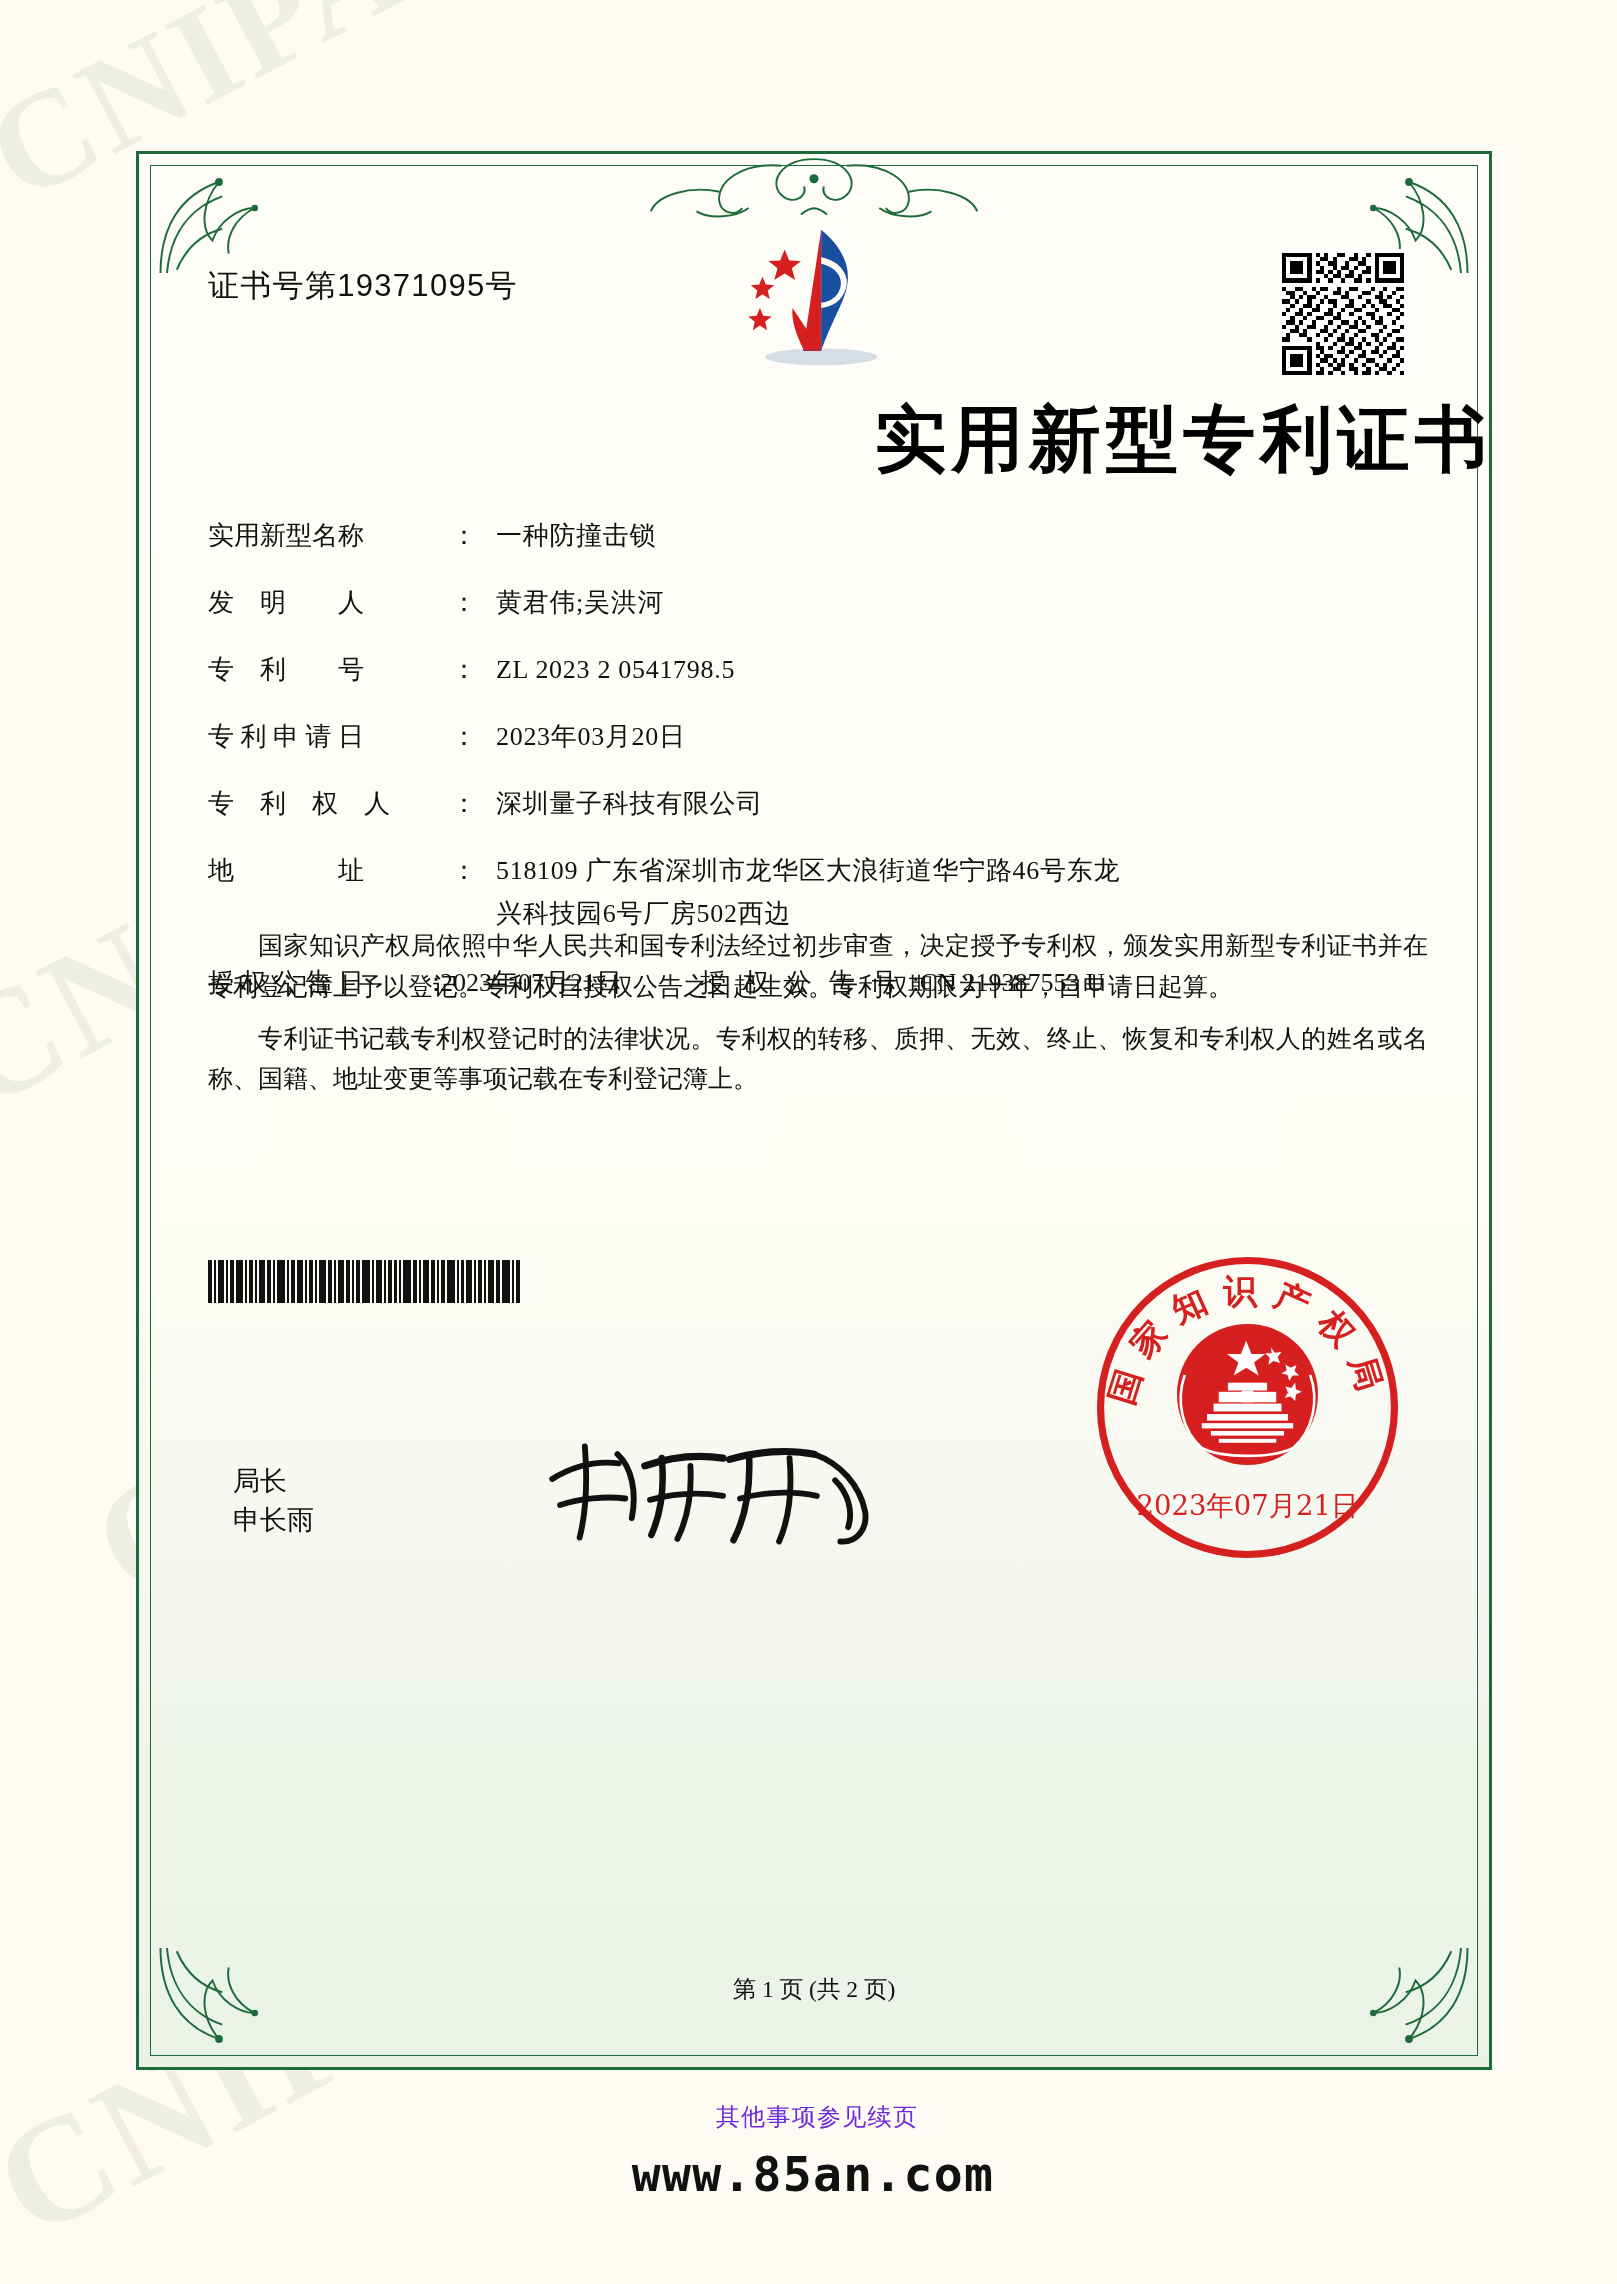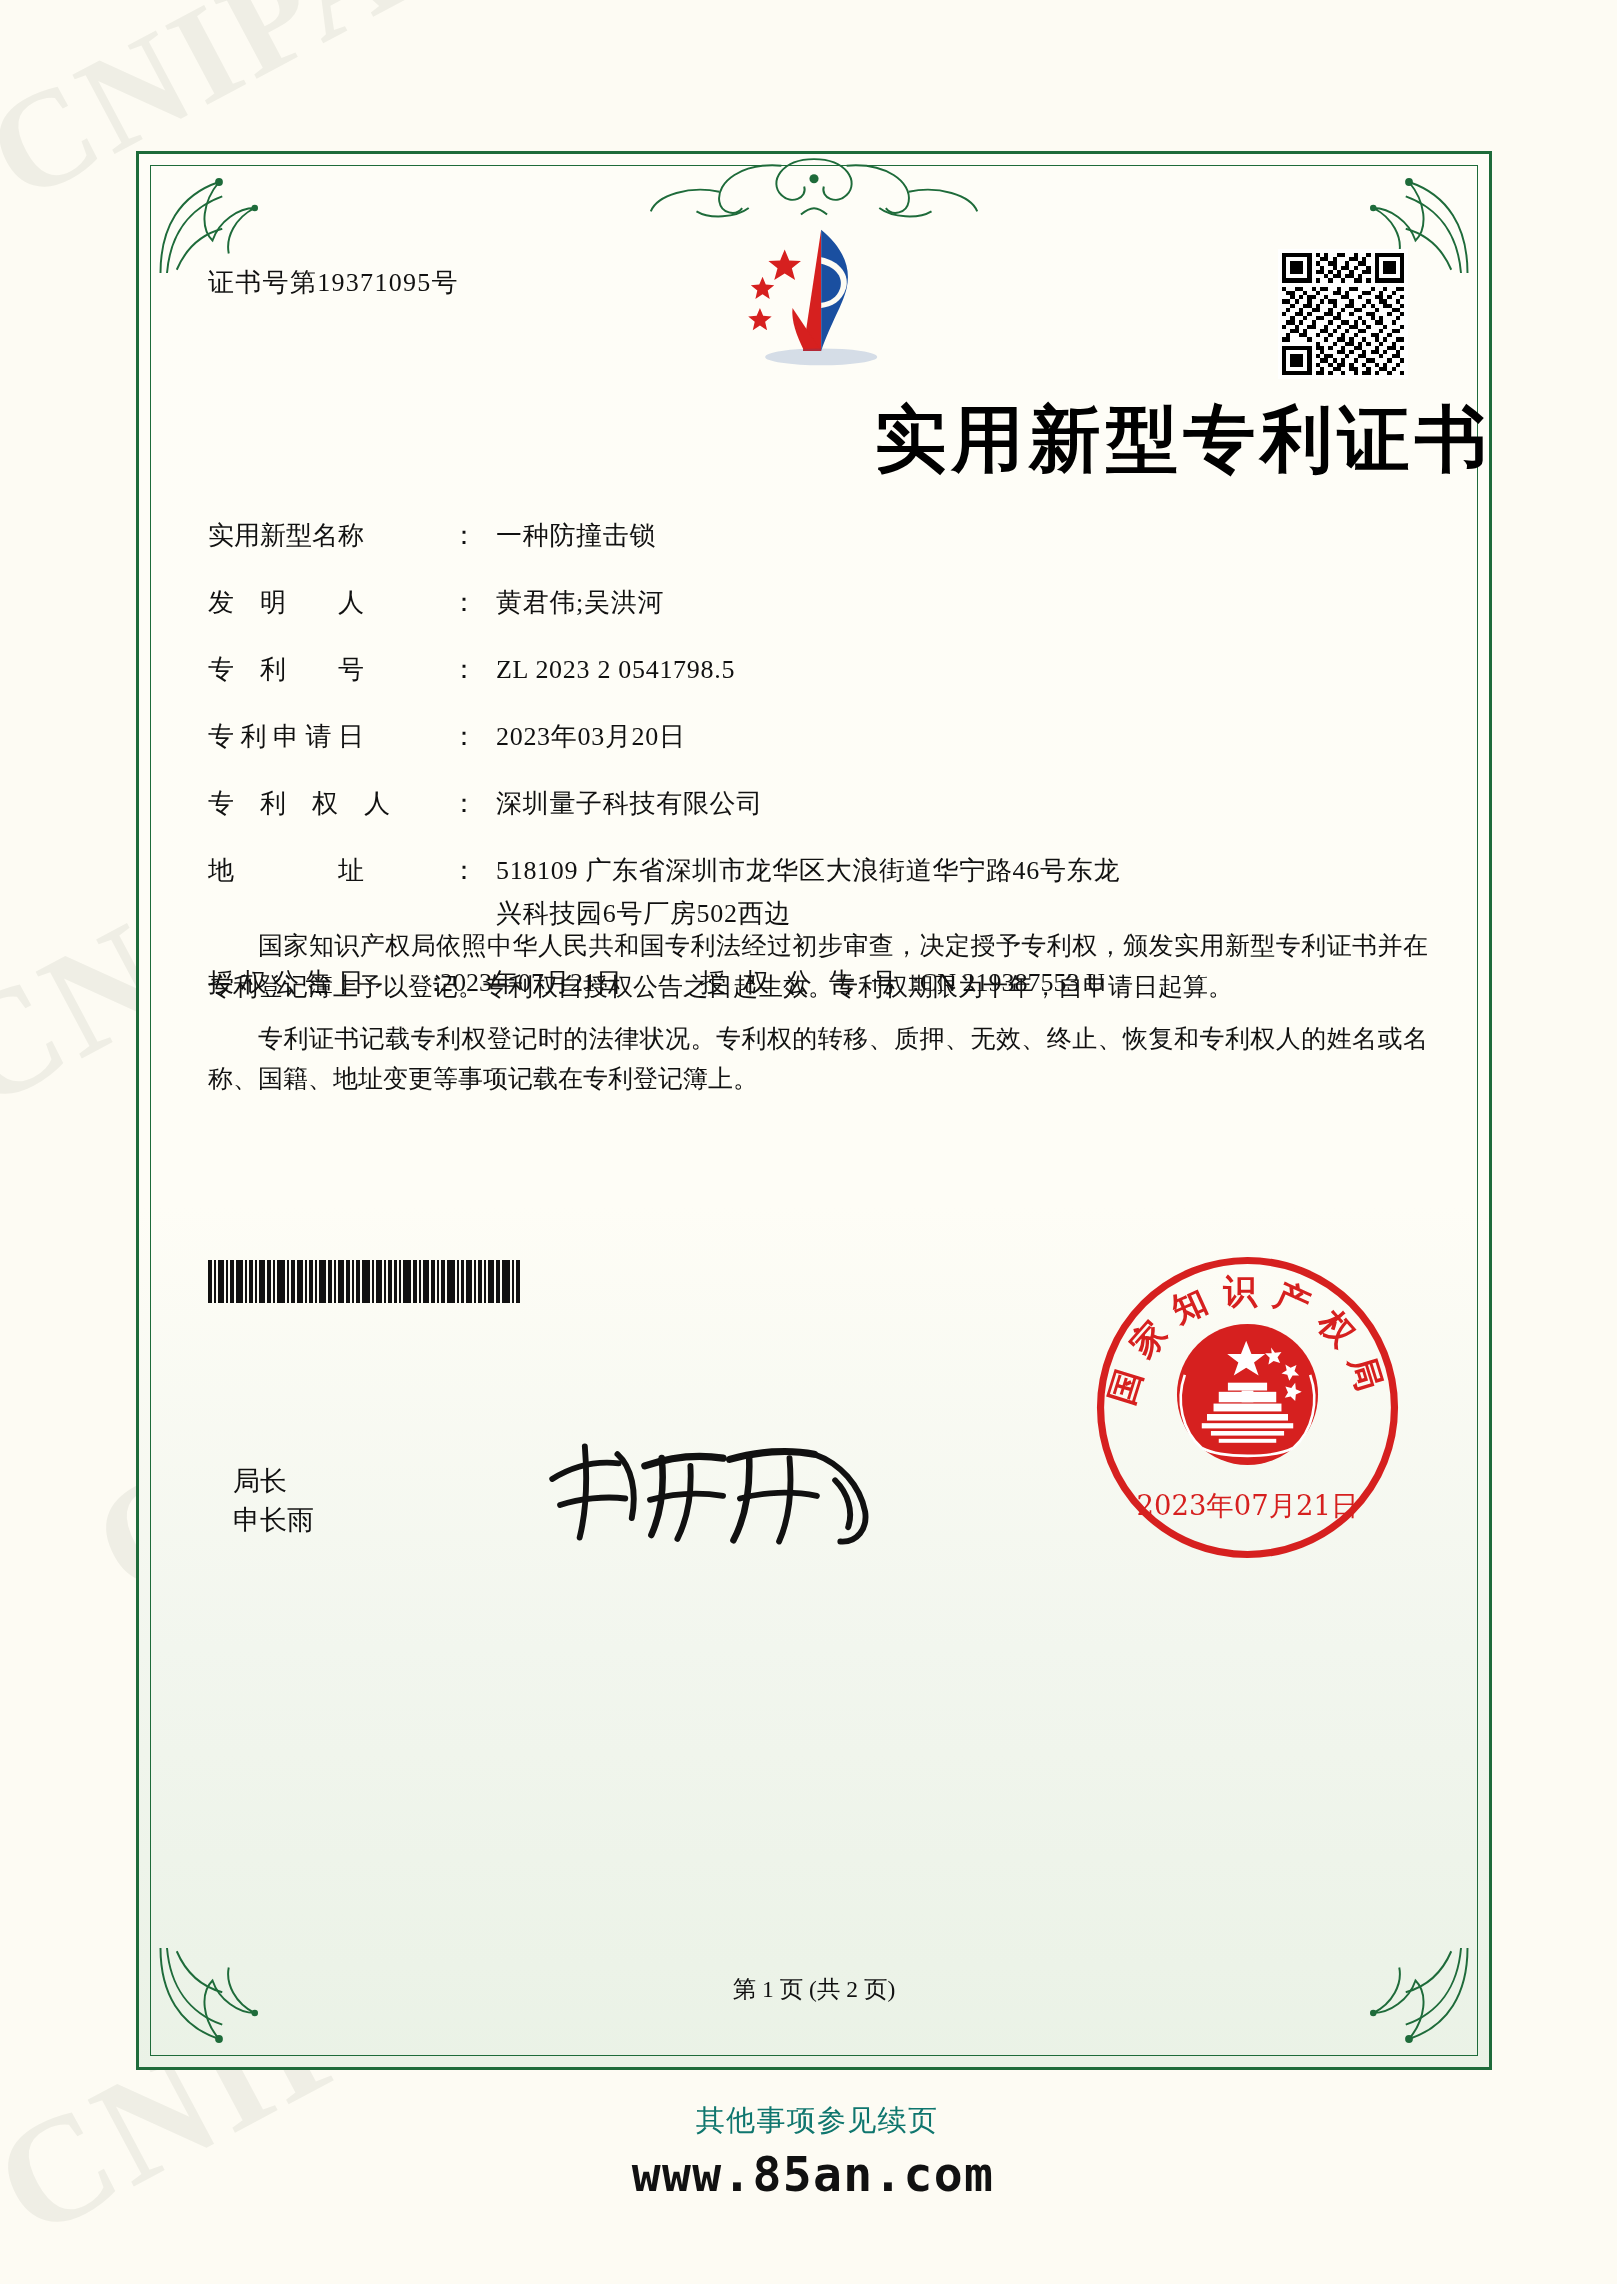--- a/index.html
+++ b/index.html
@@ -52,22 +52,22 @@
 
   .top-orn{
     position:absolute;left:50%;top:-5.2px;transform:translateX(-50%);
     width:457px;height:85px;color:#1e6b3a;
   }
   .top-orn svg{width:100%;height:100%;display:block;}
 
   
   .cert-no{
     position:absolute;left:72px;top:114px;
-    font-size:26px;color:#111;letter-spacing:1.3px;
-    font-family:Liberation Serif, serif;
+    font-size:31px;color:#111;letter-spacing:1.3px;
+    font-family:Liberation Sans, sans-serif;
   }
   .logo{
     position:absolute;left:50%;top:72px;transform:translateX(-50%);
     width:215px;height:157px;
   }
   .logo svg{width:100%;height:100%;display:block;}
 
   .qr{
     position:absolute;right:84px;top:98px;
     width:130px;height:130px;background:#fff;padding:3.9px;box-sizing:border-box;
@@ -134,21 +134,21 @@
   .sig-mark svg{width:100%;height:100%;display:block;}
 
   
   .page-no{
     position:absolute;left:0;right:0;bottom:65px;
     text-align:center;font-size:23.5px;color:#111;
   }
 
   .below-note{
     position:absolute;left:16px;right:0;top:2101px;
-    text-align:center;font-size:29px;color:#0f766e;letter-spacing:1.3px;
+    text-align:center;font-size:24px;color:#6d28d9;letter-spacing:1.3px;
   }
   .site{
     position:absolute;left:8px;right:0;top:2146px;
     text-align:center;
     font-family:"DejaVu Sans Mono","Liberation Mono",monospace;
     font-size:48px;font-weight:700;color:#111;letter-spacing:1.3px;
   }
 </style>
 </head>
 <body>

